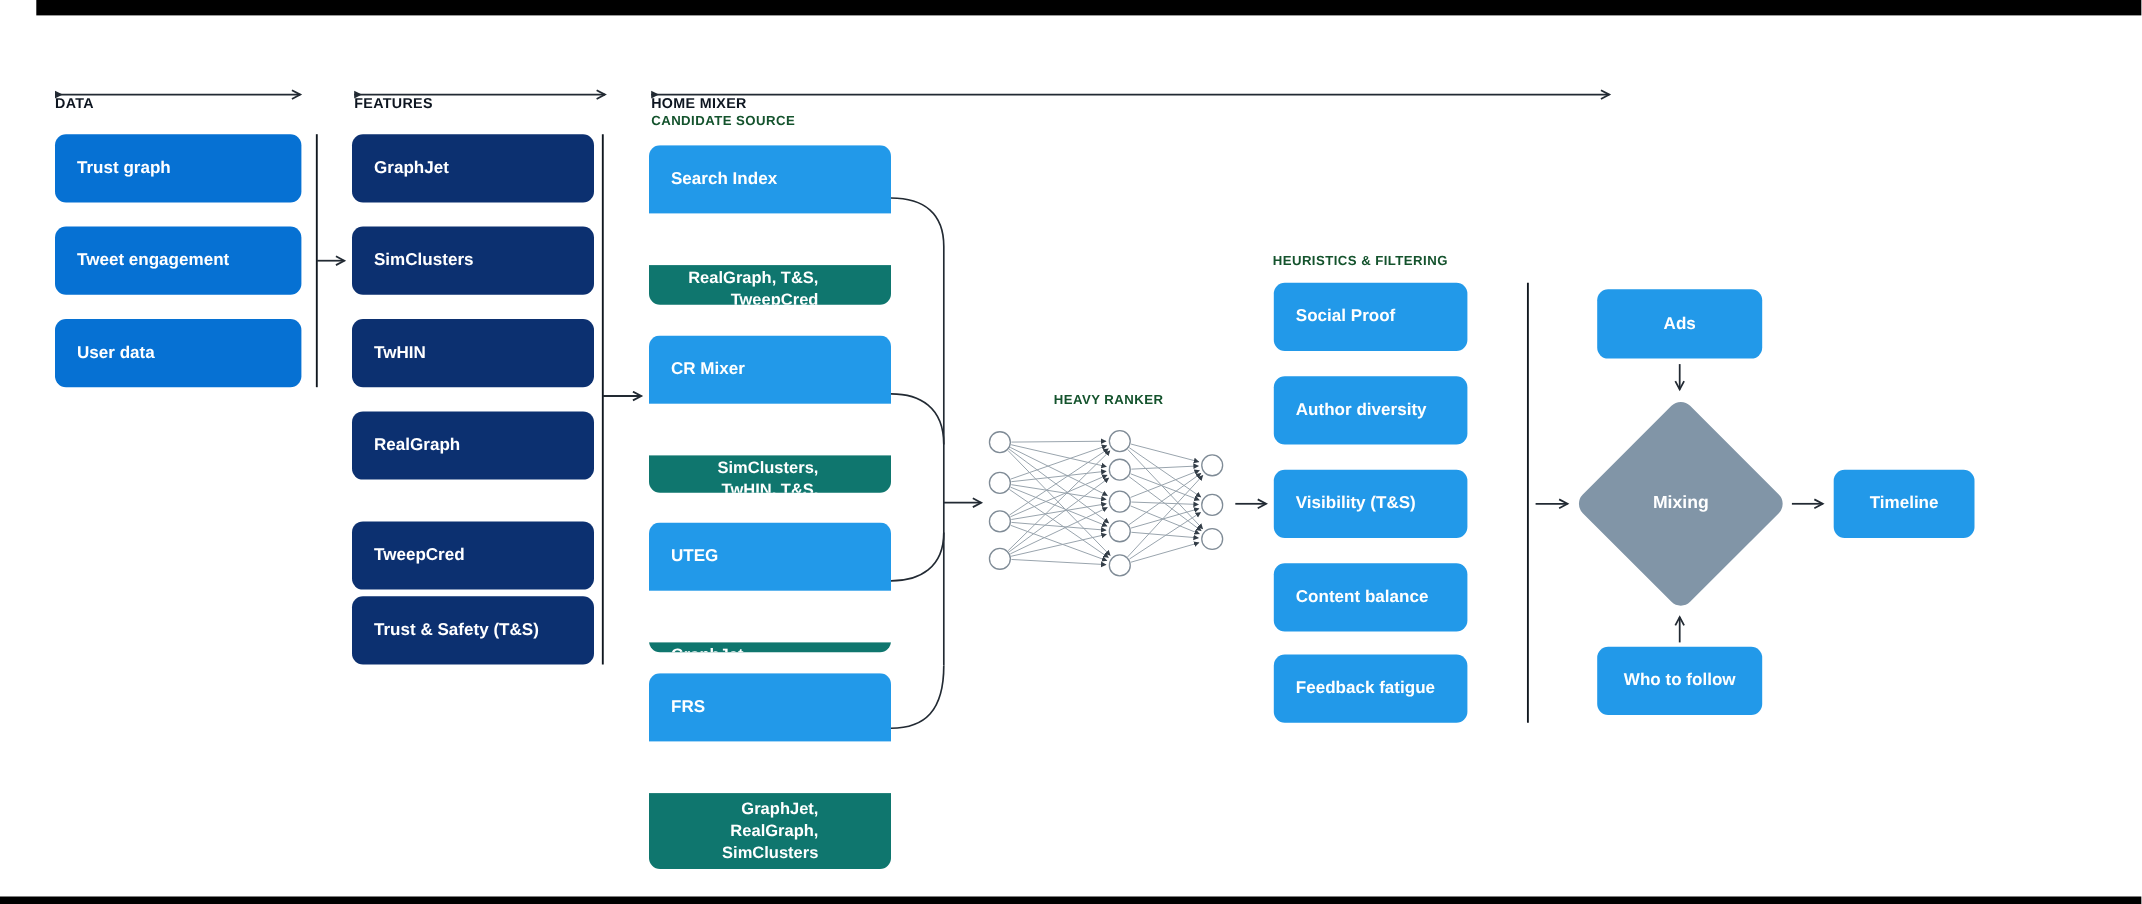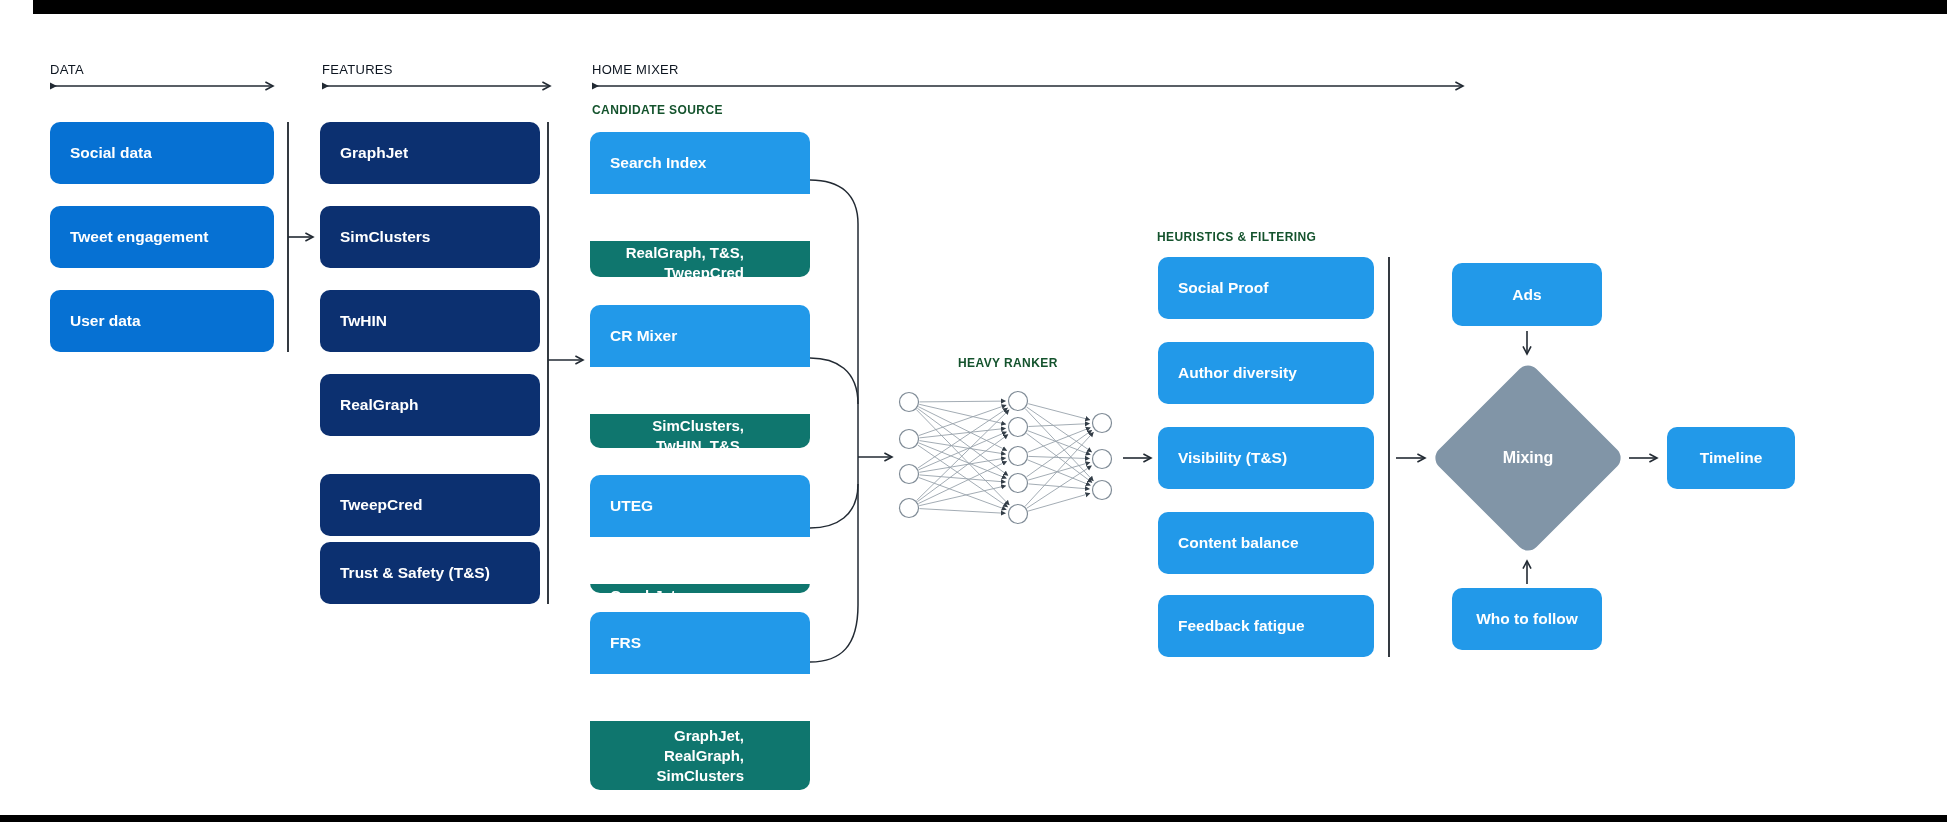--- a/index.html
+++ b/index.html
@@ -2,35 +2,35 @@
 <html><head>
 <meta charset="utf-8">
 <style>
   html,body{margin:0;padding:0;background:#fff;}
   #stage{
     position:relative;width:1947px;height:822px;background:#ffffff;overflow:hidden;
     font-family:"Liberation Sans",sans-serif;
   }
   .blackbar{position:absolute;background:#000;}
   .col-label{
-    position:absolute;font-size:13px;font-weight:normal;letter-spacing:.3px;
-    color:#0d1520;white-space:nowrap;
+    position:absolute;font-size:13px;font-weight:bold;letter-spacing:.3px;
+    color:#0d1520;white-space:nowrap;margin-top:24px;
   }
   .sub-label{
     position:absolute;font-size:12px;font-weight:bold;letter-spacing:.4px;
     color:#14532d;white-space:nowrap;
   }
   .fbox{
     position:absolute;height:62px;border-radius:10px;display:flex;align-items:center;
     padding:0 14px 0 20px;box-sizing:border-box;color:#fff;font-weight:bold;
     font-size:15.5px;white-space:nowrap;
   }
   .c-data{background:#0671d3;width:224px;}
   .c-navy{background:#0c3070;width:220px;}
-  .c-az{background:#2299e9;width:216px;}
+  .c-az{background:#2299e9;width:176px;}
   .c-small{background:#2299e9;width:150px;justify-content:center;padding:0;}
   .c-timeline{background:#2299e9;width:128px;justify-content:center;padding:0;}
   .cbox{
     position:absolute;width:220px;border-radius:10px;overflow:hidden;
     display:flex;flex-direction:column;gap:47px;
   }
   .cbox-head{
     flex:0 0 62px;background:#2299e9;display:flex;align-items:center;
     padding:0 14px 0 20px;color:#fff;font-weight:bold;font-size:15.5px;box-sizing:border-box;
   }
@@ -152,21 +152,21 @@
   </svg>
 
   <div class="col-label" style="left:50px;top:62px;">DATA</div>
   <div class="col-label" style="left:322px;top:62px;">FEATURES</div>
   <div class="col-label" style="left:592px;top:62px;">HOME MIXER</div>
 
   <div class="sub-label" style="left:592px;top:103px;">CANDIDATE SOURCE</div>
   <div class="sub-label" style="left:958px;top:356px;">HEAVY RANKER</div>
   <div class="sub-label" style="left:1157px;top:230px;">HEURISTICS &amp; FILTERING</div>
 
-  <div class="fbox c-data" style="left:50px;top:122px;">Social data</div>
+  <div class="fbox c-data" style="left:50px;top:122px;">Trust graph</div>
   <div class="fbox c-data" style="left:50px;top:206px;">Tweet engagement</div>
   <div class="fbox c-data" style="left:50px;top:290px;">User data</div>
 
   <div class="fbox c-navy" style="left:320px;top:122px;">GraphJet</div>
   <div class="fbox c-navy" style="left:320px;top:290px;">TwHIN</div>
   <div class="fbox c-navy" style="left:320px;top:206px;">SimClusters</div>
   <div class="fbox c-navy" style="left:320px;top:374px;">RealGraph</div>
   <div class="fbox c-navy" style="left:320px;top:458px;margin-top:16px;">TweepCred</div>
   <div class="fbox c-navy" style="left:320px;top:542px;">Trust &amp; Safety (T&amp;S)</div>
 

